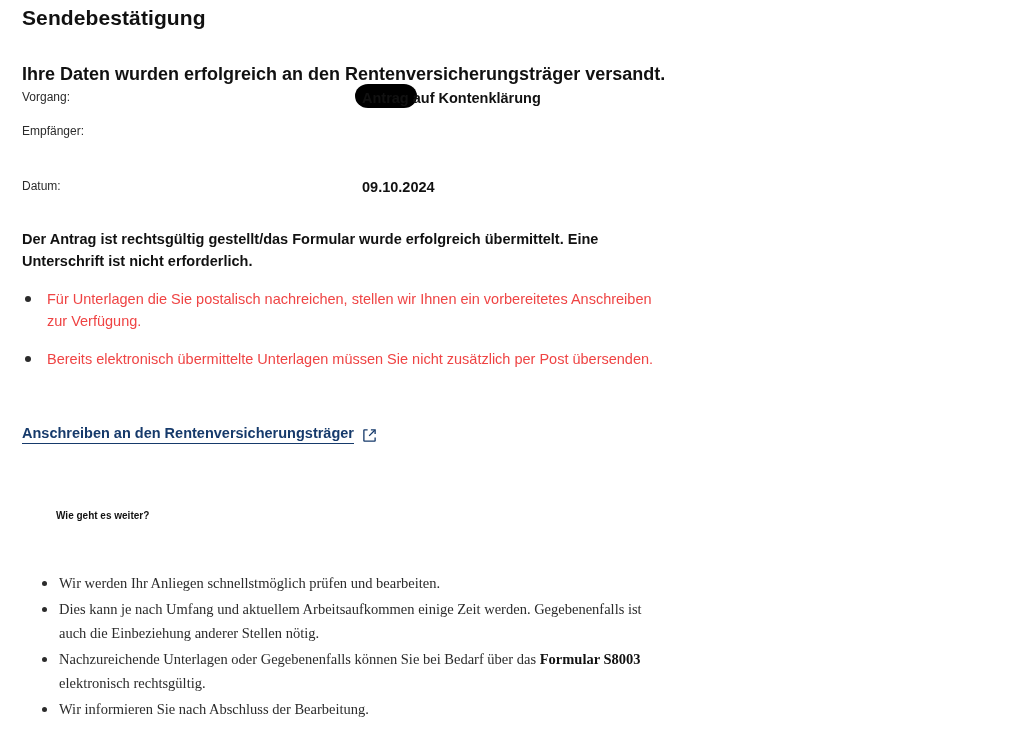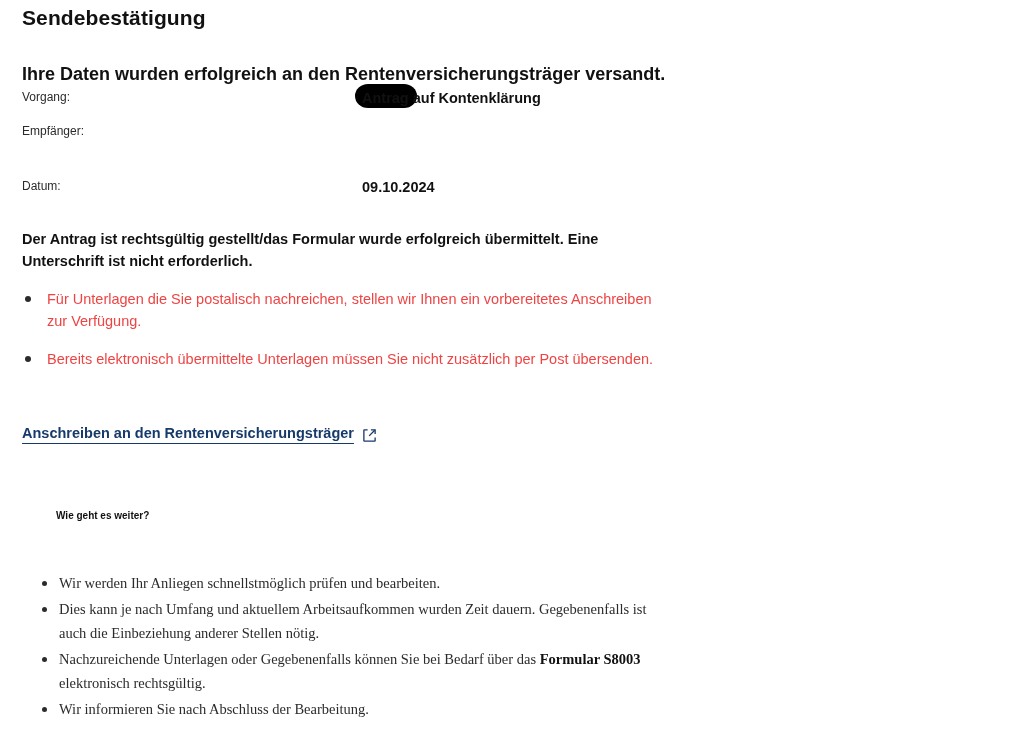--- a/index.html
+++ b/index.html
@@ -213,18 +213,18 @@
         <path d="M9.5 2H14V6.5" stroke="#163a6b" stroke-width="1.4" fill="none"></path>
         <path d="M13.6 2.4L7.6 8.4" stroke="#163a6b" stroke-width="1.4" fill="none"></path>
       </svg>
     </span>
   </a>
 
   <div class="next-title">Wie geht es weiter?</div>
 
   <ul class="bullets-bottom">
     <li>Wir werden Ihr Anliegen schnellstmöglich prüfen und bearbeiten.</li>
-    <li>Dies kann je nach Umfang und aktuellem Arbeitsaufkommen wurden Zeit dauern. Gegebenenfalls ist auch die Einbeziehung anderer Stellen nötig.</li>
+    <li>Dies kann je nach Umfang und aktuellem Arbeitsaufkommen einige Zeit werden. Gegebenenfalls ist auch die Einbeziehung anderer Stellen nötig.</li>
     <li><span>Nachzureichende Unterlagen oder Gegebenenfalls können Sie bei Bedarf über das </span><b>Formular S8003</b><span> elektronisch rechtsgültig.</span></li>
     <li>Wir informieren Sie nach Abschluss der Bearbeitung.</li>
   </ul>
 
 </div>
 
 </body></html>

